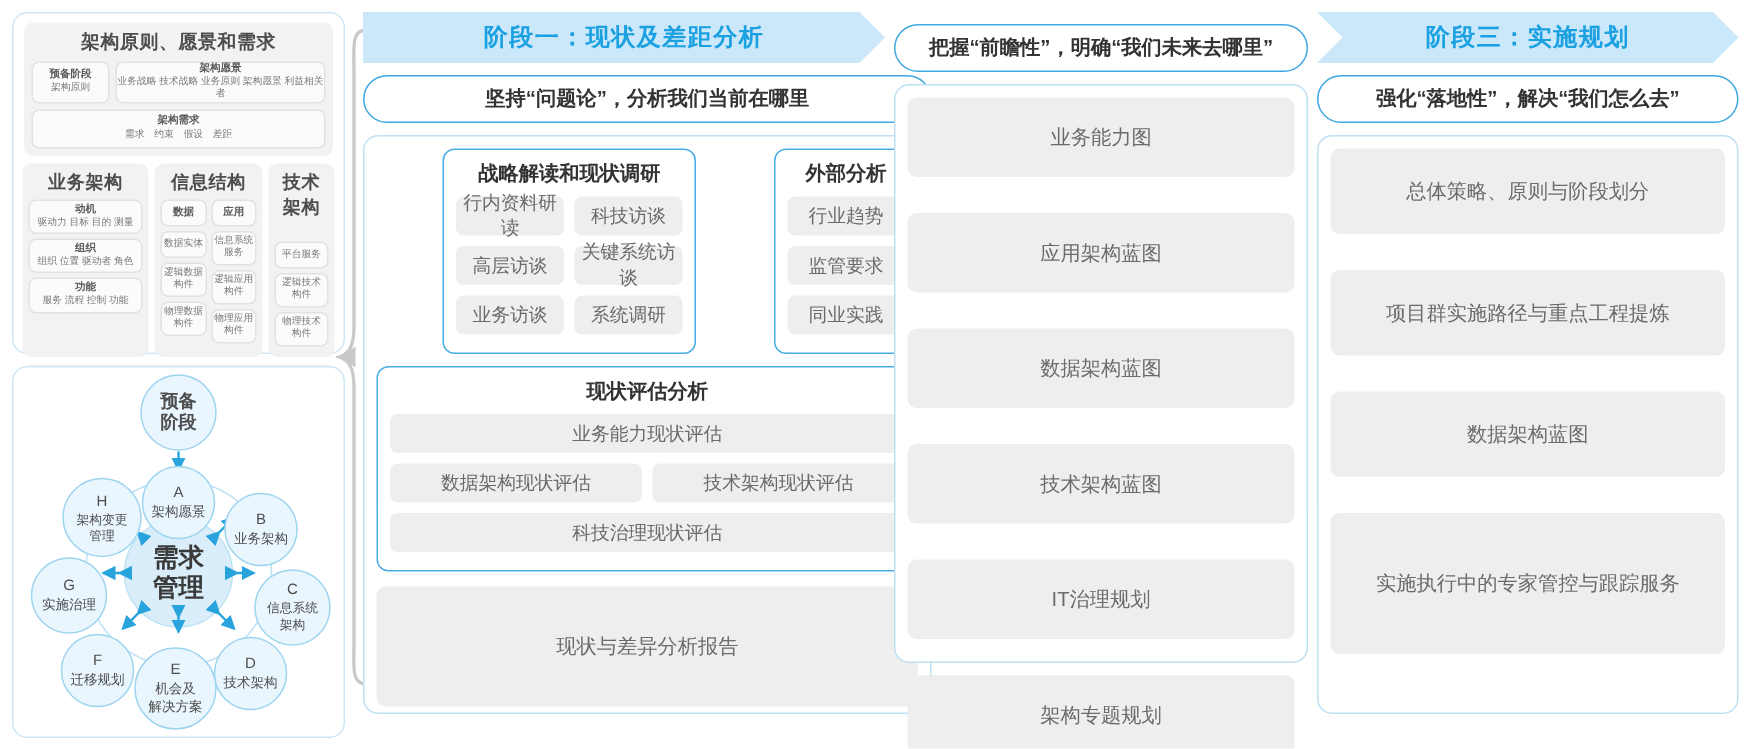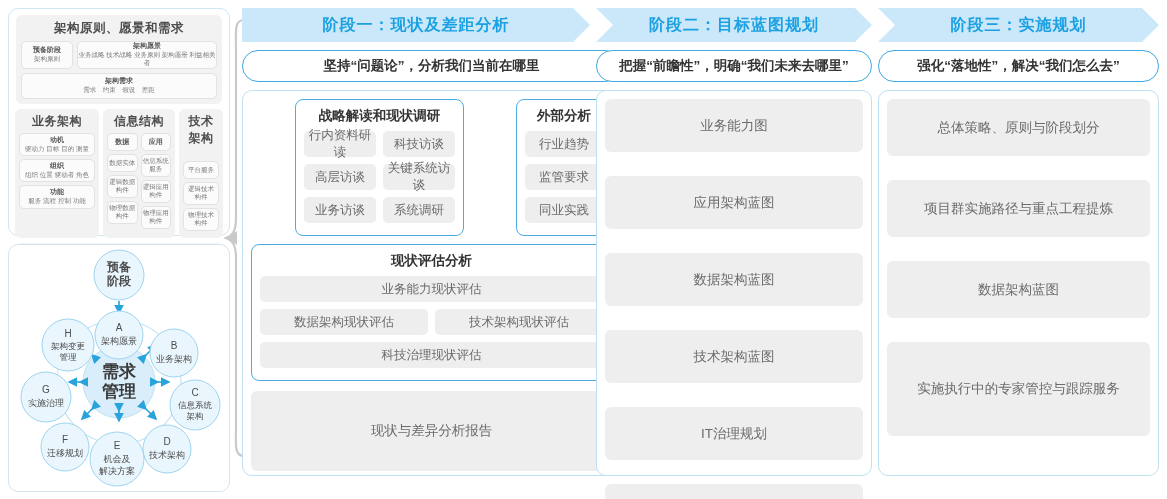--- a/index.html
+++ b/index.html
@@ -344,21 +344,20 @@
         <div class="chip-row">
           <div class="chip">科技治理现状评估</div>
         </div>
       </div>
 
       <div class="big-chip" style="margin-top:10px;height:80px">现状与差异分析报告</div>
     </div>
   </div>
 
   <div class="stage" id="stage2">
-    <div class="chev notch">阶段二：目标蓝图规划</div>
     <div class="subtitle">把握“前瞻性”，明确“我们未来去哪里”</div>
 
     <div class="body-card" style="height:386px">
       <div class="col-stack">
         <div class="big-chip" style="height:53px">业务能力图</div>
         <div class="big-chip" style="height:53px">应用架构蓝图</div>
         <div class="big-chip" style="height:53px">数据架构蓝图</div>
         <div class="big-chip" style="height:53px">技术架构蓝图</div>
         <div class="big-chip" style="height:53px">IT治理规划</div>
         <div class="big-chip" style="height:53px">架构专题规划</div>

